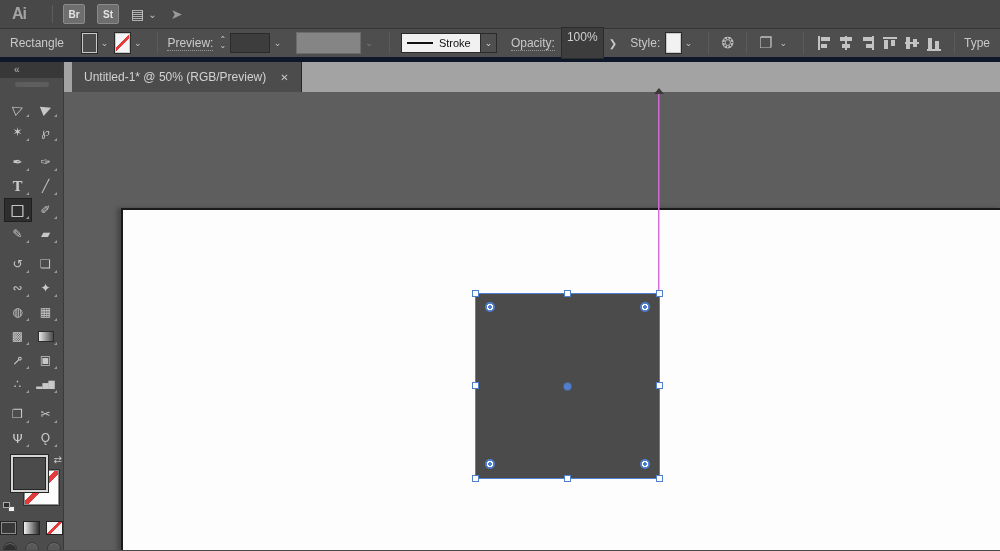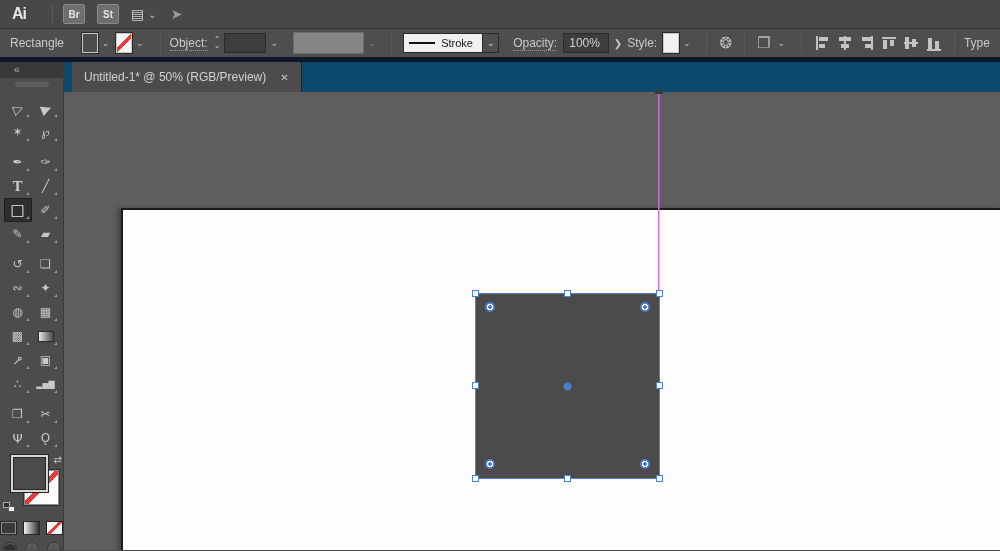--- a/index.html
+++ b/index.html
@@ -2,21 +2,21 @@
 <html><head>
 <meta charset="utf-8">
 <style>
   * { margin:0; padding:0; box-sizing:border-box; }
   html,body { width:1000px; height:551px; overflow:hidden; }
   body { font-family:"Liberation Sans","DejaVu Sans",sans-serif; background:#4a4a4a; }
   .root { position:relative; width:1000px; height:551px; background:#4a4a4a; }
 
   
   .menubar { height:29px; background:#484848; display:flex; align-items:center; padding:0 8px; border-bottom:1px solid #353535; }
-  .logo { color:#e5e5e5; font-weight:bold; font-size:16px; margin:0 10px 0 4px; letter-spacing:-1px; }
+  .logo { color:#a3a3a3; font-weight:bold; font-size:16px; margin:0 10px 0 4px; letter-spacing:-1px; }
   .menus { display:flex; align-items:center; }
   .menu-item { color:#d8d8d8; font-size:13px; padding:5px 13px; cursor:default; }
   .mb-right { display:flex; align-items:center; margin-left:6px; }
   .mb-sep { width:1px; height:18px; background:#5c5c5c; margin:0 10px; }
   .sq-btn { width:22px; height:20px; background:#6e6e6e; border:1px solid #8a8a8a; border-radius:2px; color:#e4e4e4; font-size:10px; font-weight:bold; margin-right:12px; font-family:inherit; }
   .ws { display:flex; align-items:center; color:#cfcfcf; margin-right:14px; }
   .ws-glyph { font-size:14px; }
   .chev { font-size:10px; color:#c0c0c0; margin-left:4px; }
   .share-glyph { color:#9a9a9a; font-size:14px; }
 
@@ -32,21 +32,21 @@
   .sw-chev { font-size:9px; color:#c4c4c4; margin:0 7px 0 4px; }
   .stepper { display:flex; flex-direction:column; justify-content:center; margin:0 4px 0 6px; }
   .stepper span { font-size:8px; line-height:6px; color:#cccccc; text-align:center; }
   .dd-dark { width:52px; height:20px; background:#3d3d3d; border:1px solid #2b2b2b; color:#d0d0d0; font-size:12px; padding:2px 4px; }
   .dd-width { width:92px; height:22px; background:#858585; border:1px solid #6b6b6b; margin-left:8px; }
   .dd-basic { display:flex; height:20px; margin-left:2px; }
   .dd-basic .face { width:80px; background:#f1f1f1; border:1px solid #2a2a2a; display:flex; align-items:center; padding:0 5px; }
   .dd-basic .line { width:26px; height:2px; background:#111; margin-right:6px; }
   .dd-basic .bname { font-size:11px; color:#111; }
   .dd-basic .chevcell { width:16px; background:#4f4f4f; border:1px solid #2a2a2a; border-left:none; color:#d8d8d8; font-size:9px; display:flex; align-items:center; justify-content:center; }
-  .opacity-field { width:56px; height:20px; background:#3d3d3d; border:1px solid #2b2b2b; color:#d0d0d0; font-size:12px; padding:2px 5px; margin-left:6px; }
+  .opacity-field { width:56px; height:32px; background:#3d3d3d; border:1px solid #2b2b2b; color:#d0d0d0; font-size:12px; padding:2px 5px; margin-left:6px; }
   .panel-arrow { color:#c9c9c9; font-size:10px; padding:2px 5px; }
   .icon-btn { color:#bdbdbd; font-size:15px; padding:0 3px; display:flex; align-items:center; }
   .align-btn { width:24px; height:24px; display:flex; align-items:center; justify-content:center; margin:0 2px; }
   .align-btn svg rect { fill:#c3c3c3; }
 
   
   .workarea { display:flex; height:488px; }
   .leftcol { width:64px; display:flex; flex-direction:column; background:#4c4c4c; border-right:1px solid #3a3a3a; }
   .collapse-strip { height:16px; background:#383838; color:#b8b8b8; font-size:10px; padding-left:14px; line-height:15px; }
   .toolpanel { flex:1; position:relative; overflow:hidden; }
@@ -76,21 +76,21 @@
   .fs-btns { display:flex; justify-content:center; gap:6px; margin-top:6px; }
   .fs-btn { width:17px; height:14px; border:1px solid #242424; background:#3c3c3c; }
   .fs-btn.color { background:#383838; box-shadow:inset 0 0 0 1px #8d8d8d; }
   .fs-btn.grad { background:linear-gradient(90deg,#f0f0f0,#2f2f2f); }
   .modes { display:flex; justify-content:center; gap:8px; margin-top:7px; }
   .mode-circle { width:14px; height:14px; border-radius:50%; background:#585858; border:1px solid #373737; box-shadow:inset 0 1px 0 #6e6e6e; }
   .mode-circle.active { background:#303030; }
 
   
   .rightcol { flex:1; display:flex; flex-direction:column; position:relative; }
-  .tabstrip { height:30px; background:#0c4a6e; display:flex; align-items:flex-start; }
+  .tabstrip { height:30px; background:#a3a3a3; display:flex; align-items:flex-start; }
   .tab { height:30px; background:#4c4c4c; display:flex; align-items:center; padding:0 12px; margin-left:8px; border-right:1px solid #262626; }
   .tab-title { color:#d2d2d2; font-size:12px; margin-right:14px; }
   .tab-close { color:#c9c9c9; font-size:10px; cursor:default; }
   .canvas { flex:1; position:relative; background:#5e5e5e; overflow:hidden; }
   .artboard { position:absolute; left:57px; top:116px; right:-2px; bottom:-2px; background:#fdfdfd; border-left:2px solid #1a1a1a; border-top:2px solid #1a1a1a; box-shadow:-4px 0 4px rgba(0,0,0,0.25); }
   .guide { position:absolute; left:594px; top:0; width:1px; height:202px; background:#d46bd4; box-shadow:1px 0 0 rgba(212,107,212,0.45); }
   .guide-arrow { position:absolute; left:590px; top:26px; width:0; height:0; border-left:5px solid transparent; border-right:5px solid transparent; border-bottom:6px solid #3a3a3a; z-index:5; }
   .sel-rect { position:absolute; left:412px; top:202px; width:183px; height:184px; background:#4b4b4b; outline:1px solid #4f7fce; }
   .h { position:absolute; width:7px; height:7px; background:#ffffff; border:1px solid #4f7fce; }
   .h.tl{left:-4px;top:-4px}.h.tm{left:88px;top:-4px}.h.tr{right:-4px;top:-4px}
@@ -119,41 +119,41 @@
     </div>
   </div>
 
   <div class="controlbar">
     <span class="cb-label" style="margin-right:18px;">Rectangle</span>
     <span class="swatch fill-cur"></span>
     <span class="sw-chev">⌄</span>
     <span class="swatch none"></span>
     <span class="sw-chev">⌄</span>
     <div class="cb-sep"></div>
-    <span class="cb-label cb-link">Object:</span>
+    <span class="cb-label cb-link">Preview:</span>
     <span class="stepper">
       <span>⌃</span>
       <span>⌄</span>
     </span>
     <span class="dd-dark"></span>
     <span class="sw-chev">⌄</span>
     <span class="dd-width"></span>
     <span class="sw-chev" style="color:#7e7e7e;">⌄</span>
     <div class="cb-sep"></div>
     <div class="dd-basic">
       <span class="face">
         <span class="line"></span>
         <span class="bname">Stroke</span>
       </span>
       <span class="chevcell">⌄</span>
     </div>
     <span class="cb-label cb-link" style="margin-left:14px;">Opacity:</span>
     <span class="opacity-field">100%</span>
     <span class="panel-arrow">❯</span>
-    <span class="cb-label" style="">Style:</span>
+    <span class="cb-label" style="margin-left:8px;">Style:</span>
     <span class="swatch white" style="margin-left:6px;"></span>
     <span class="sw-chev">⌄</span>
     <div class="cb-sep"></div>
     <span class="icon-btn">❂</span>
     <div class="cb-sep"></div>
     <span class="icon-btn">❐</span>
     <span class="sw-chev">⌄</span>
     <div class="cb-sep"></div>
     <span class="align-btn">
       <svg width="18" height="18" viewBox="0 0 18 18">

